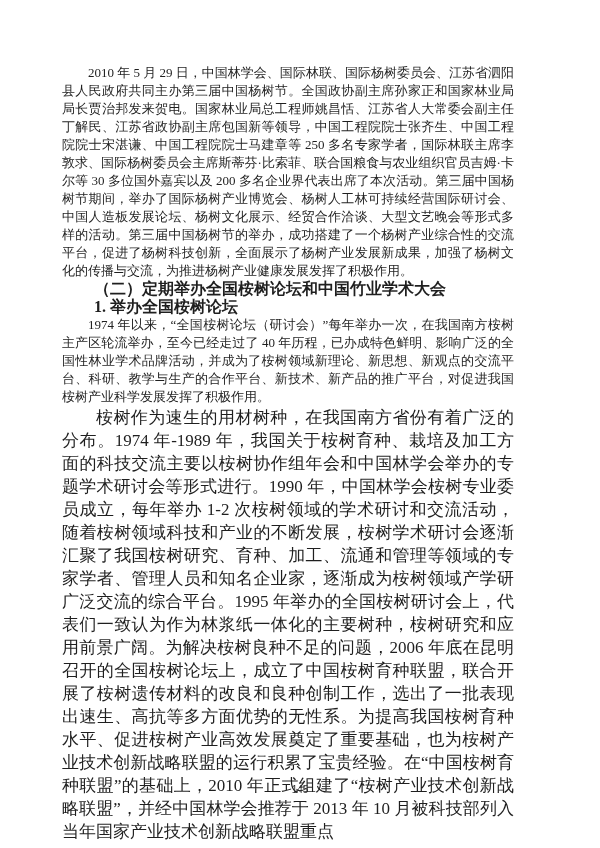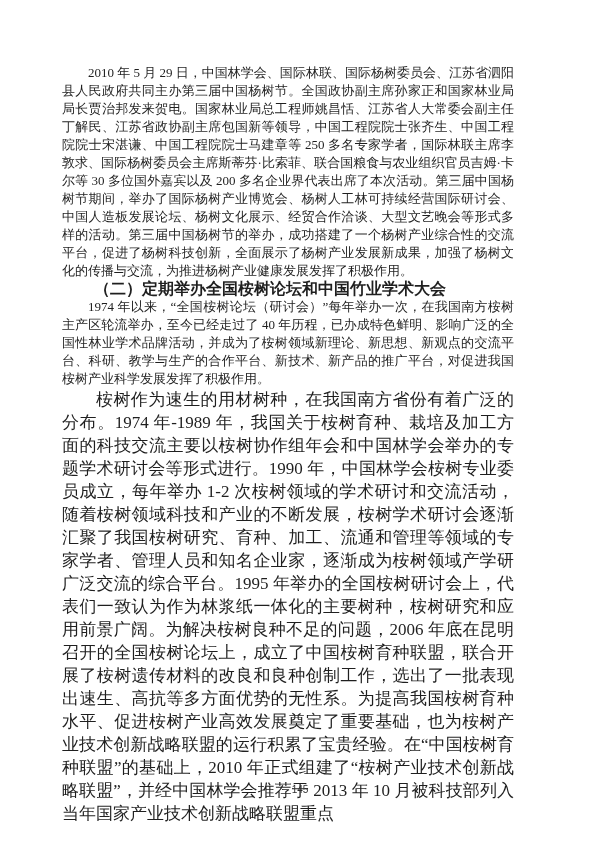--- a/index.html
+++ b/index.html
@@ -58,17 +58,18 @@
     color: #2e2e2e;
   }
 </style>
 </head>
 <body>
 
 <div class="page">
   <div class="textblock">
     <p class="para">2010 年 5 月 29 日，中国林学会、国际林联、国际杨树委员会、江苏省泗阳县人民政府共同主办第三届中国杨树节。全国政协副主席孙家正和国家林业局局长贾治邦发来贺电。国家林业局总工程师姚昌恬、江苏省人大常委会副主任丁解民、江苏省政协副主席包国新等领导，中国工程院院士张齐生、中国工程院院士宋湛谦、中国工程院院士马建章等 250 多名专家学者，国际林联主席李敦求、国际杨树委员会主席斯蒂芬·比索菲、联合国粮食与农业组织官员吉姆·卡尔等 30 多位国外嘉宾以及 200 多名企业界代表出席了本次活动。第三届中国杨树节期间，举办了国际杨树产业博览会、杨树人工林可持续经营国际研讨会、中国人造板发展论坛、杨树文化展示、经贸合作洽谈、大型文艺晚会等形式多样的活动。第三届中国杨树节的举办，成功搭建了一个杨树产业综合性的交流平台，促进了杨树科技创新，全面展示了杨树产业发展新成果，加强了杨树文化的传播与交流，为推进杨树产业健康发展发挥了积极作用。</p>
     <p class="heading">（二）定期举办全国桉树论坛和中国竹业学术大会</p>
+    <p class="heading">1. 举办全国桉树论坛</p>
     <p class="para">1974 年以来，“全国桉树论坛（研讨会）”每年举办一次，在我国南方桉树主产区轮流举办，至今已经走过了 40 年历程，已办成特色鲜明、影响广泛的全国性林业学术品牌活动，并成为了桉树领域新理论、新思想、新观点的交流平台、科研、教学与生产的合作平台、新技术、新产品的推广平台，对促进我国桉树产业科学发展发挥了积极作用。</p>
     <p class="para-loose">桉树作为速生的用材树种，在我国南方省份有着广泛的分布。1974 年-1989 年，我国关于桉树育种、栽培及加工方面的科技交流主要以桉树协作组年会和中国林学会举办的专题学术研讨会等形式进行。1990 年，中国林学会桉树专业委员成立，每年举办 1-2 次桉树领域的学术研讨和交流活动，随着桉树领域科技和产业的不断发展，桉树学术研讨会逐渐汇聚了我国桉树研究、育种、加工、流通和管理等领域的专家学者、管理人员和知名企业家，逐渐成为桉树领域产学研广泛交流的综合平台。1995 年举办的全国桉树研讨会上，代表们一致认为作为林浆纸一体化的主要树种，桉树研究和应用前景广阔。为解决桉树良种不足的问题，2006 年底在昆明召开的全国桉树论坛上，成立了中国桉树育种联盟，联合开展了桉树遗传材料的改良和良种创制工作，选出了一批表现出速生、高抗等多方面优势的无性系。为提高我国桉树育种水平、促进桉树产业高效发展奠定了重要基础，也为桉树产业技术创新战略联盟的运行积累了宝贵经验。在“中国桉树育种联盟”的基础上，2010 年正式组建了“桉树产业技术创新战略联盟”，并经中国林学会推荐于 2013 年 10 月被科技部列入当年国家产业技术创新战略联盟重点</p>
   </div>
   <div class="pageno">145</div>
 </div>
 
 </body></html>

